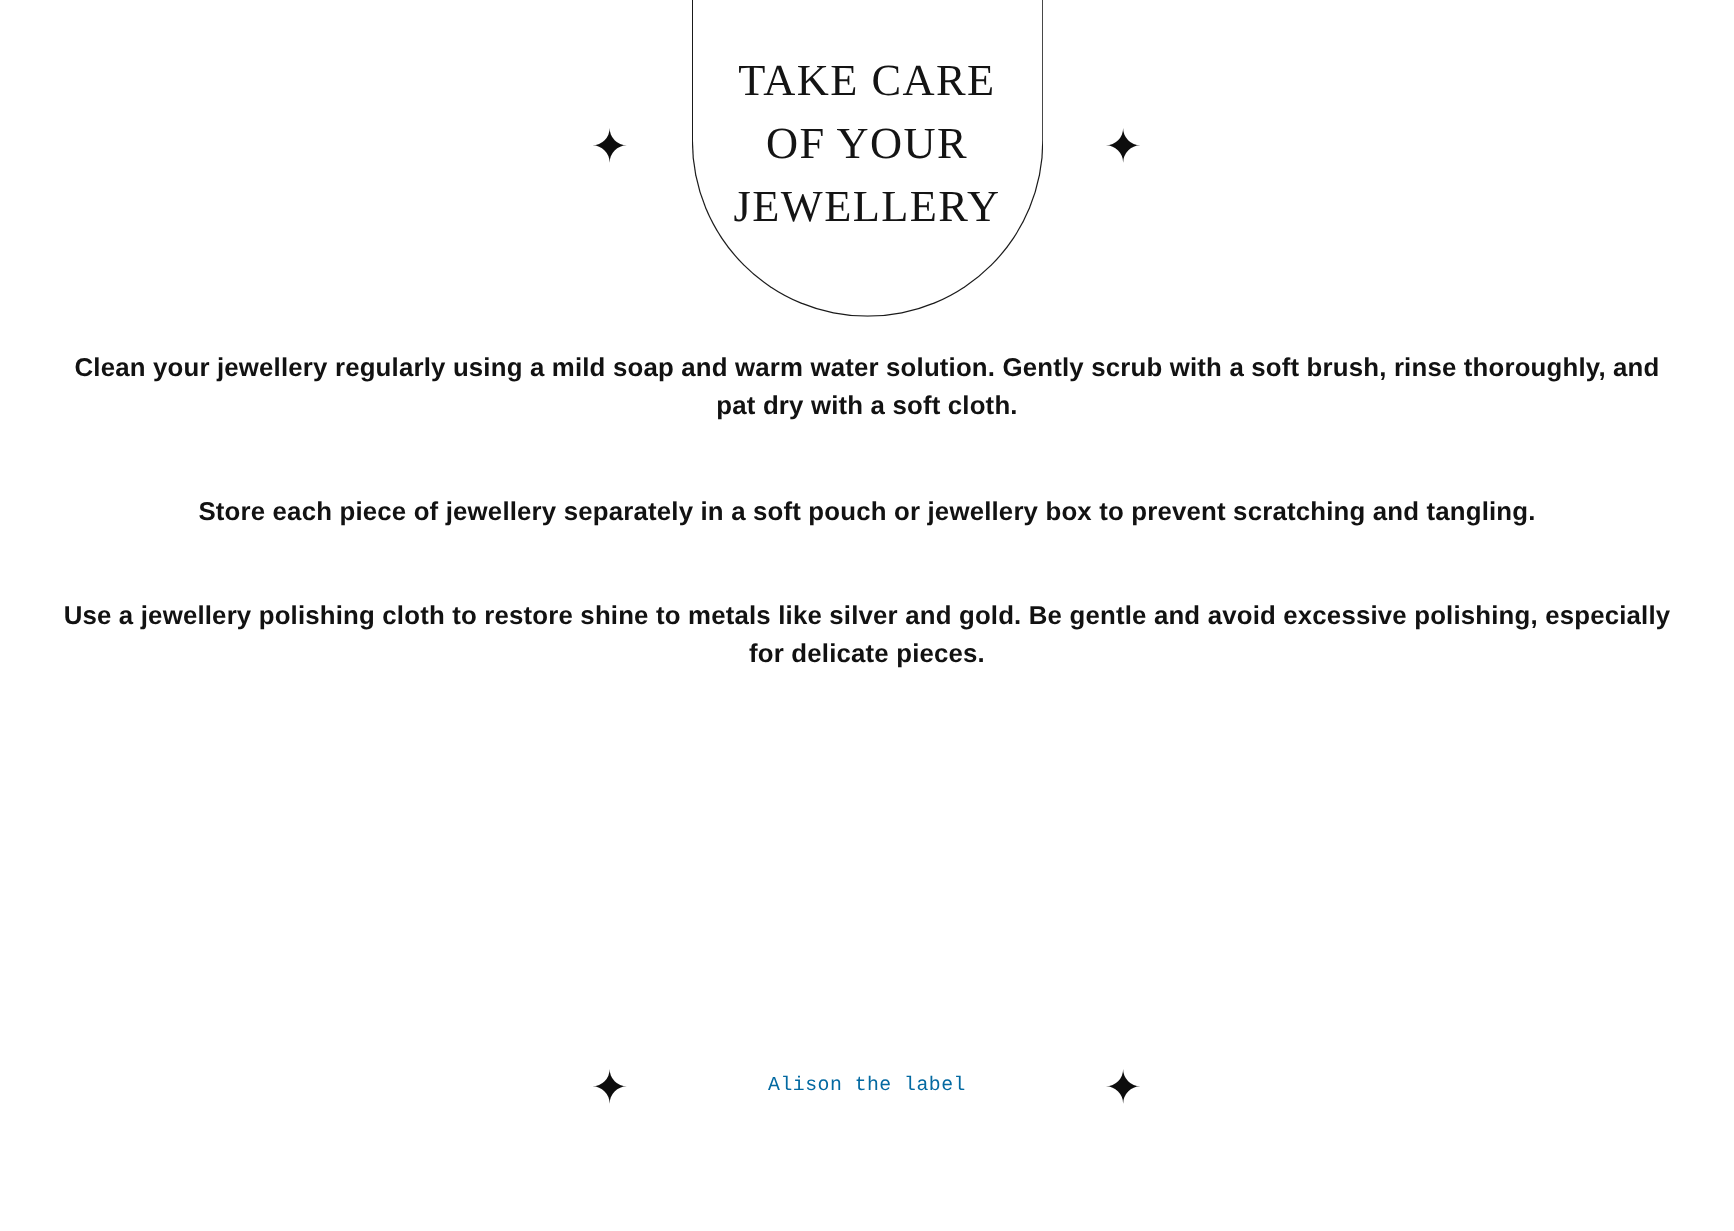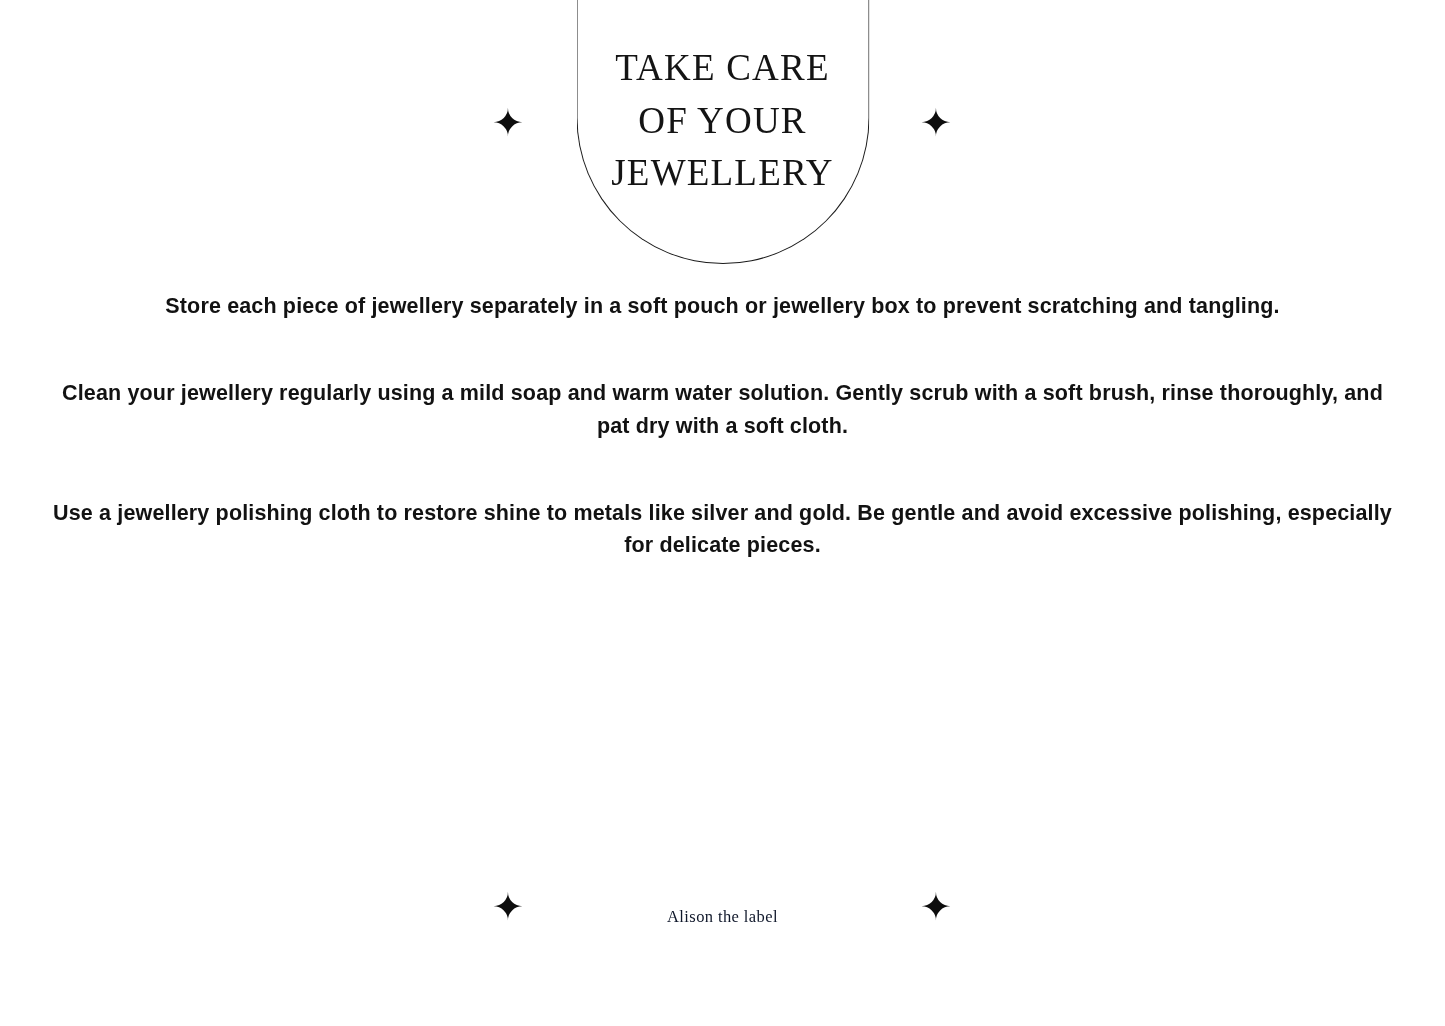--- a/index.html
+++ b/index.html
@@ -93,47 +93,47 @@
     position: absolute;
     left: 0;
     right: 0;
     bottom: 98px;
     height: 40px;
   }
   .brand {
     position: absolute;
     left: 50%;
     transform: translateX(-50%);
-    top: 19px;
-    font-family: Liberation Serif, serif;
+    top: 6px;
+    font-family: Liberation Mono, monospace;
     font-size: 16.5px;
     letter-spacing: 0.4px;
-    color: #0f172a;
+    color: #0369a1;
     white-space: nowrap;
   }
   .spark-left-bottom  { left: 492px; top: 0px; }
   .spark-right-bottom { left: 920px; top: 0px; }
 </style>
 </head>
 <body>
 
 <div class="card">
 
   <div class="header">
     <div class="arch"></div>
     <div class="arch-title">TAKE CARE
 OF YOUR
 JEWELLERY</div>
     <div class="spark spark-left-top">✦</div>
     <div class="spark spark-right-top">✦</div>
   </div>
 
   <div class="tips">
+    <p class="tip">Clean your jewellery regularly using a mild soap and warm water solution. Gently scrub with a soft brush, rinse thoroughly, and pat dry with a soft cloth.</p>
     <p class="tip">Store each piece of jewellery separately in a soft pouch or jewellery box to prevent scratching and tangling.</p>
-    <p class="tip">Clean your jewellery regularly using a mild soap and warm water solution. Gently scrub with a soft brush, rinse thoroughly, and pat dry with a soft cloth.</p>
     <p class="tip">Use a jewellery polishing cloth to restore shine to metals like silver and gold. Be gentle and avoid excessive polishing, especially for delicate pieces.</p>
   </div>
 
   <div class="footer">
     <div class="spark spark-left-bottom">✦</div>
     <div class="brand">Alison the label</div>
     <div class="spark spark-right-bottom">✦</div>
   </div>
 
 </div>

